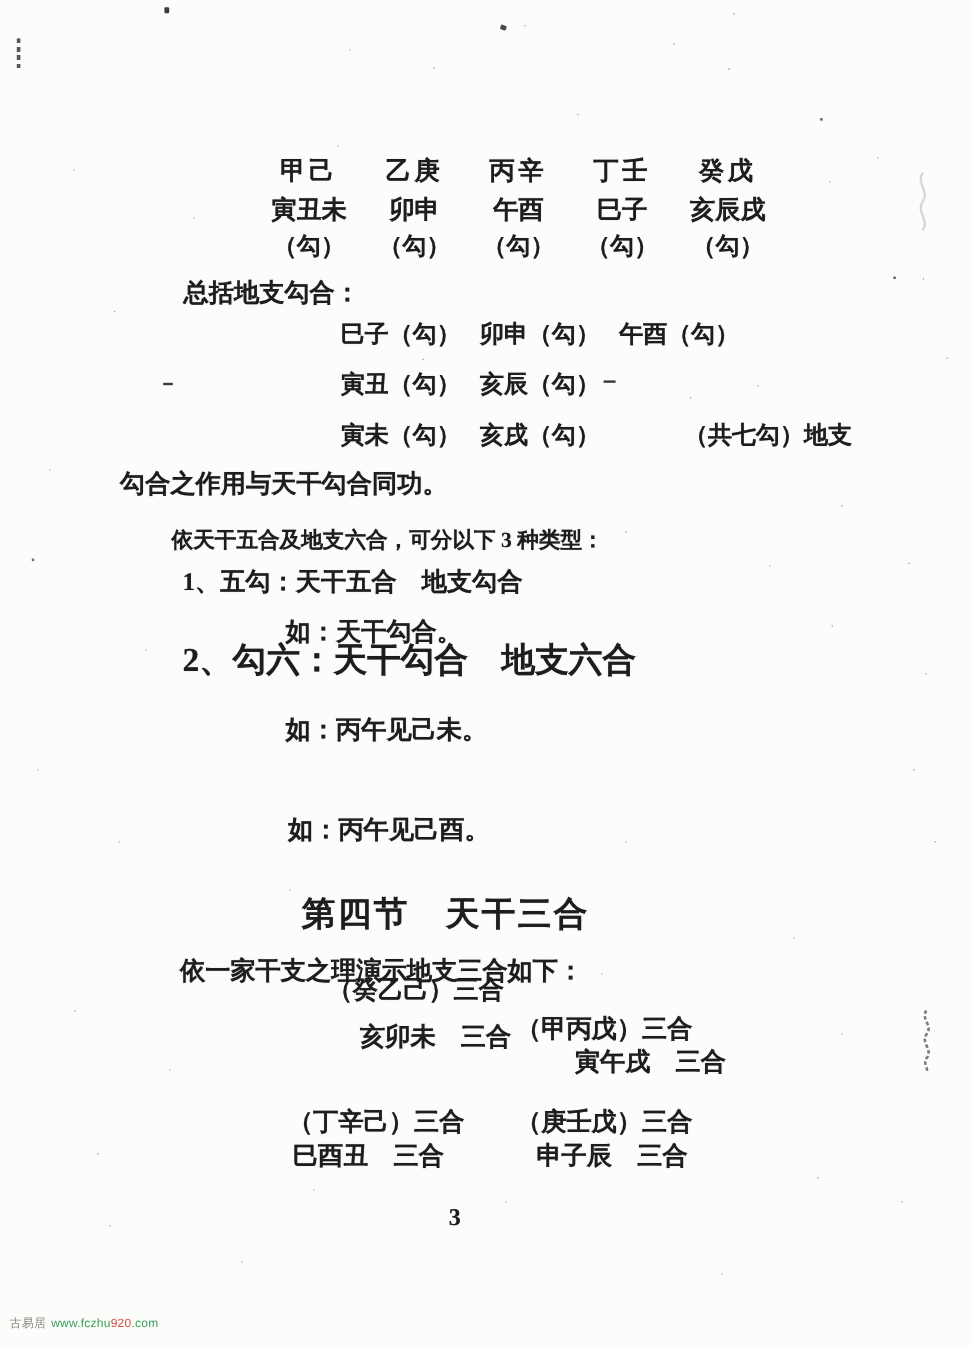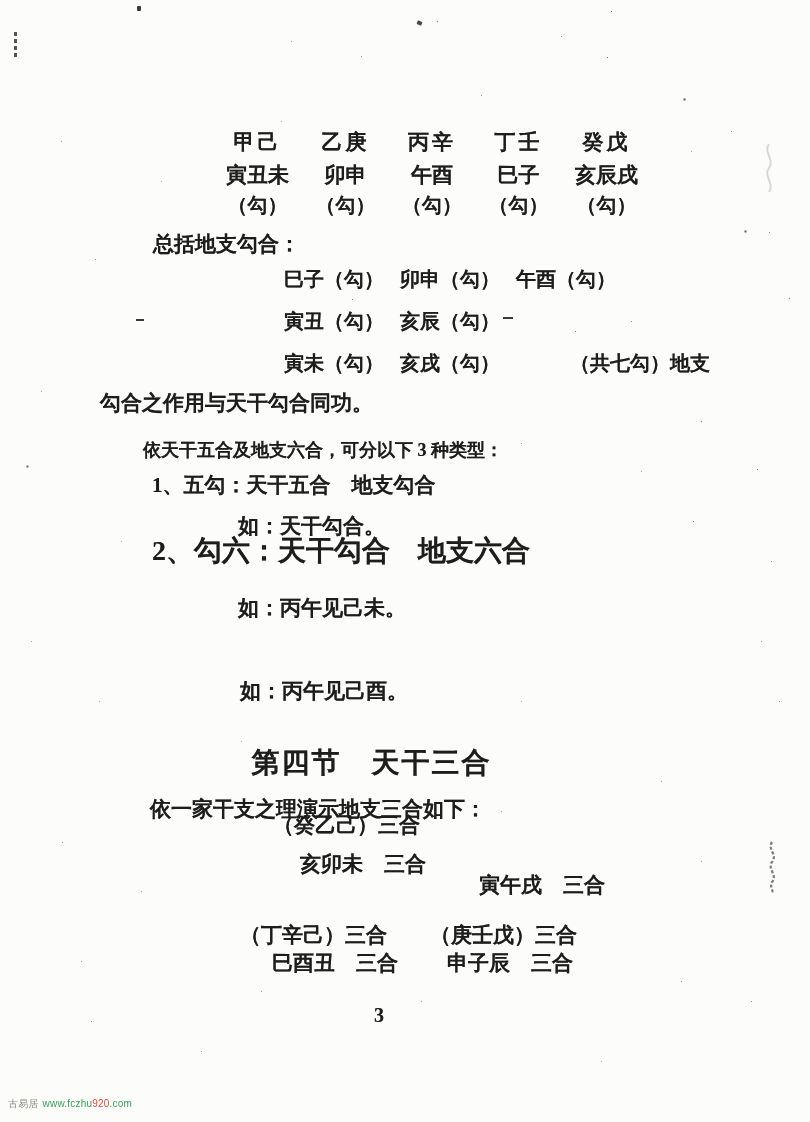--- a/index.html
+++ b/index.html
@@ -42,21 +42,21 @@
   .type-ex2{left:238px;top:594px;font-size:21px;}
   .type-title3{left:152px;top:634px;font-size:21px;}
   .type-ex3{left:240px;top:677px;font-size:21px;}
 
   .sec-head{left:0;top:744px;width:725px;text-align:center;font-size:28px;letter-spacing:2px;padding-left:18px;box-sizing:border-box;}
   .sec-intro{left:150px;top:795px;font-size:21px;}
 
   .grp{font-size:21px;}
   .g0s{left:240px;top:811px;margin-left:33px;} .g0b{left:257px;top:850px;margin-left:43px;}
   .g1s{left:430px;top:843px;} .g1b{left:447px;top:871px;margin-left:32px;}
-  .g2s{left:240px;top:921px;} .g2b{left:272px;top:949px;}
+  .g2s{left:240px;top:921px;} .g2b{left:244px;top:949px;}
   .g3s{left:430px;top:921px;} .g3b{left:447px;top:949px;}
 
   .page-num{left:374px;top:1002px;font-size:20px;}
 
   .watermark{
     left:8px;top:1097px;font-size:10px;font-weight:400;
     font-family:"Liberation Sans","DejaVu Sans",sans-serif;
     text-shadow:none;letter-spacing:.2px;
   }
   .wm-name{color:#8b8b85;margin-right:4px;}
@@ -167,20 +167,21 @@
   <div class="abs type-ex1">如：天干勾合。</div>
   <div class="abs type-title2">2、勾六：天干勾合　地支六合</div>
   <div class="abs type-ex2">如：丙午见己未。</div>
   <div class="abs type-ex3">如：丙午见己酉。</div>
 
   <div class="abs sec-head">第四节　天干三合</div>
   <div class="abs sec-intro">依一家干支之理演示地支三合如下：</div>
 
   <div class="abs grp g0s">（癸乙己）三合</div>
   <div class="abs grp g0b">亥卯未　三合</div>
+  <div class="abs grp g1s">（甲丙戊）三合</div>
   <div class="abs grp g1b">寅午戌　三合</div>
   <div class="abs grp g2s">（丁辛己）三合</div>
   <div class="abs grp g2b">巳酉丑　三合</div>
   <div class="abs grp g3s">（庚壬戊）三合</div>
   <div class="abs grp g3b">申子辰　三合</div>
 
   <div class="abs page-num">3</div>
   <div class="abs watermark">
     <span class="wm-name">古易居</span><span class="wm-green">www.fczhu</span><span class="wm-red">920</span><span class="wm-green">.com</span>
   </div>

